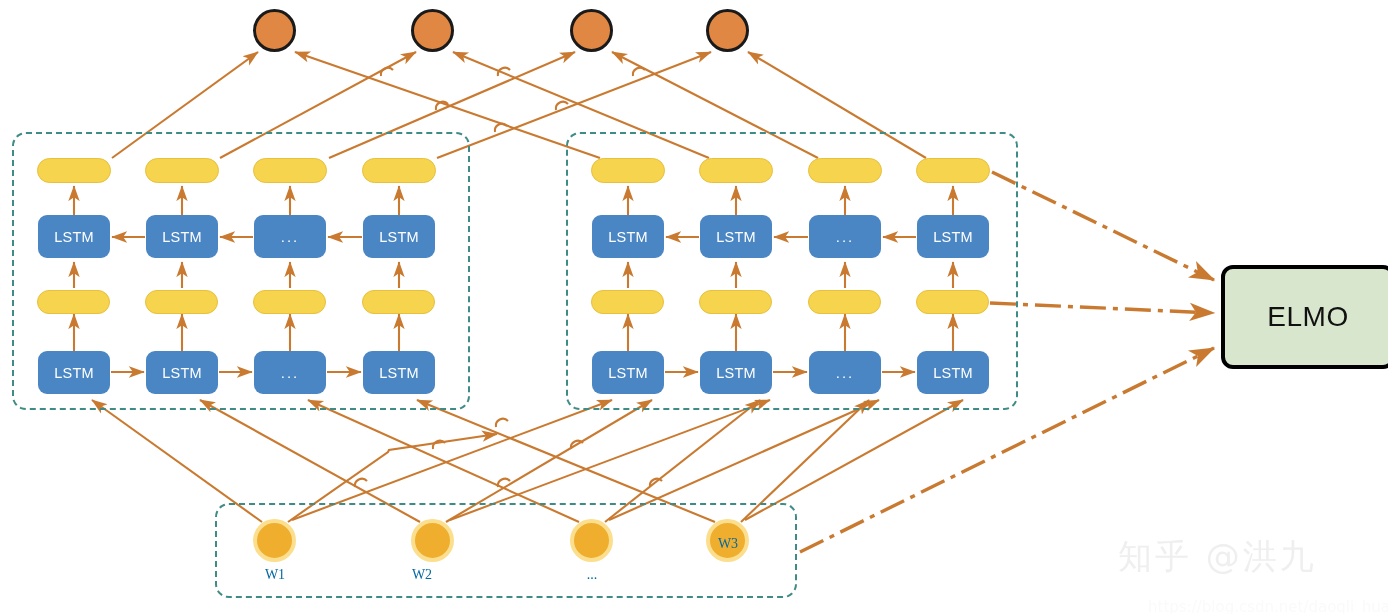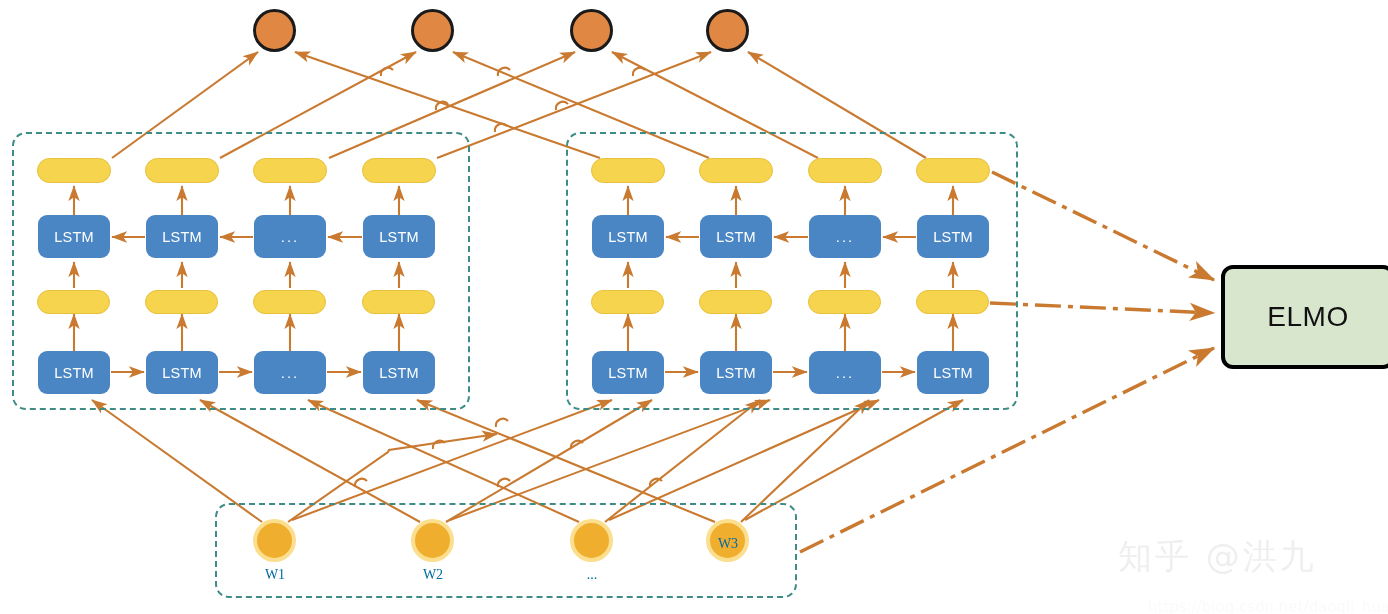--- a/index.html
+++ b/index.html
@@ -236,21 +236,21 @@
   <div class="node lstm" style="left:700px;top:351px;">LSTM</div>
   <div class="node lstm dots" style="left:809px;top:351px;">...</div>
   <div class="node lstm" style="left:917px;top:351px;">LSTM</div>
 
   <div class="node word" style="left:253px;top:519px;"></div>
   <div class="node word" style="left:411px;top:519px;"></div>
   <div class="node word" style="left:570px;top:519px;"></div>
   <div class="node word" style="left:706px;top:519px;"></div>
 
   <div class="wlabel" style="left:235px;top:567px;">W1</div>
-  <div class="wlabel" style="left:393px;top:567px;">W2</div>
+  <div class="wlabel" style="left:382px;top:567px;">W2</div>
   <div class="wlabel" style="left:552px;top:567px;">...</div>
   <div class="wlabel" style="left:688px;top:536px;">W3</div>
 
   <div class="elmo">ELMO</div>
 
   <div class="watermark">知乎 @洪九</div>
   <div class="urlmark">https://blog.csdn.net/daoqli_hua</div>
 
 </div>
 

